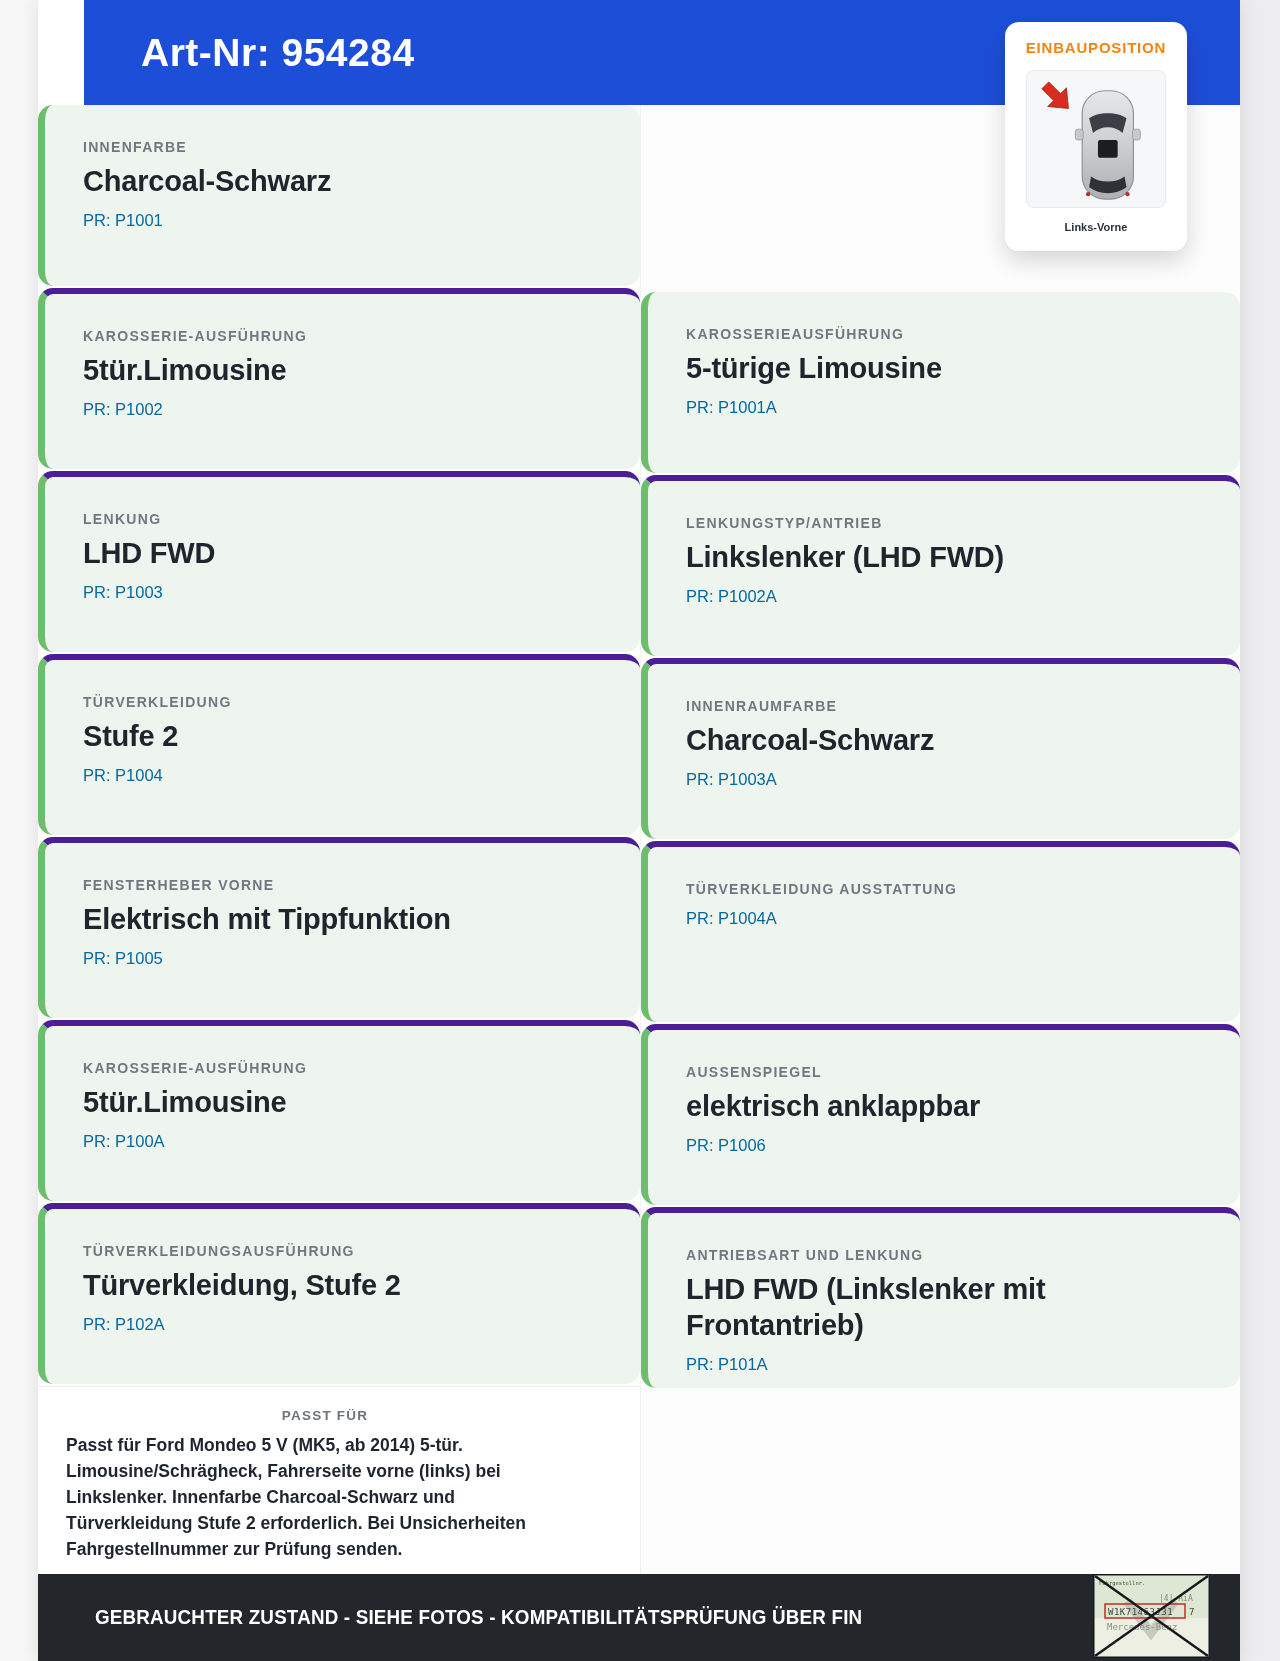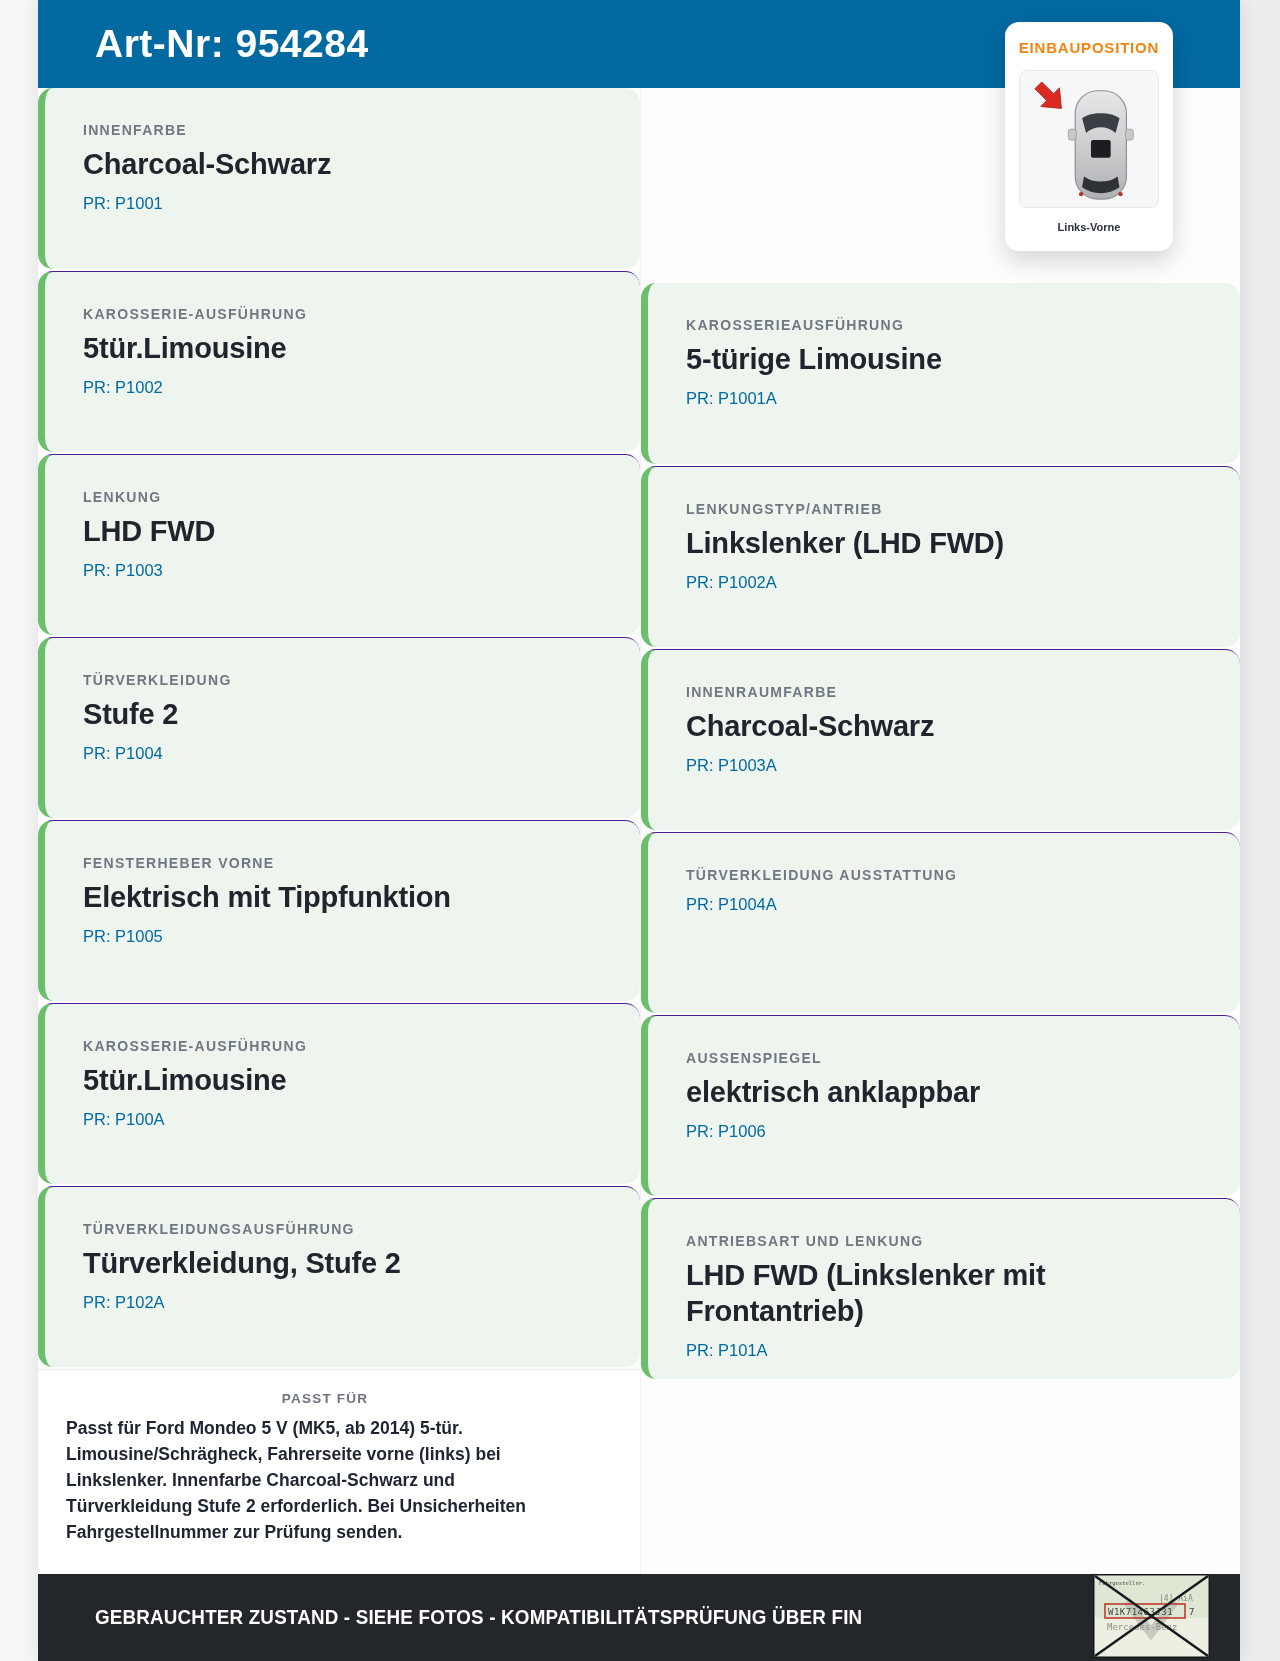--- a/index.html
+++ b/index.html
@@ -7,47 +7,47 @@
     width:1280px;height:1661px;position:relative;overflow:hidden;
     background:linear-gradient(90deg,#f7f7f8 0%,#ededef 100%);
     font-family:"Liberation Sans","DejaVu Sans",sans-serif;
   }
   .sheet{
     position:absolute;left:38px;top:0;width:1202px;height:1661px;
     background:#ffffff;box-shadow:0 0 20px rgba(0,0,0,.10);
     display:flex;flex-direction:column;
   }
   
-  .topbar{height:88px;flex:none;background:#0369a1;display:flex;align-items:center;}
+  .topbar{height:105px;flex:none;background:#1d4ed8;display:flex;align-items:center;margin-left:46px;}
   .art-no{margin:0 0 0 57px;font-size:39px;font-weight:700;color:#ffffff;letter-spacing:.5px;}
 
   
   .einbau-card{
-    position:absolute;left:1005px;top:22px;width:168px;z-index:6;
+    position:absolute;left:1005px;top:22px;width:182px;z-index:6;
     background:#ffffff;border-radius:14px;box-shadow:0 10px 24px rgba(0,0,0,.16);
     padding:17px 0 18px;text-align:center;
   }
   .einbau-label{font-size:15px;font-weight:700;color:#F28410;letter-spacing:.8px;}
   .car-box{
     width:138px;height:136px;margin:14px auto 0;background:#f6f7f9;
     border:1px solid #e7e9ec;border-radius:8px;
     display:flex;align-items:center;justify-content:center;
   }
   .einbau-pos{margin-top:13px;font-size:11px;font-weight:700;color:#2b313b;}
 
   
   .columns{flex:1;display:flex;align-items:stretch;background:#fdfdfd;}
   .col{display:flex;flex-direction:column;}
   .col-left{width:602px;}
   .col-right{width:600px;border-left:1px solid #f0f2f4;box-sizing:border-box;justify-content:center;}
   .spec-card{
     min-height:181px;background:#EEF5EF;border-left:7px solid #6CBE6C;
     padding:34px 28px 0 38px;box-sizing:border-box;border-radius:15px;
   }
-  .spec-card + .spec-card{margin-top:2px;border-top:1px solid #4c1d95;}
+  .spec-card + .spec-card{margin-top:2px;border-top:6px solid #4c1d95;}
   .spec-label{font-size:14px;font-weight:700;color:#717781;letter-spacing:1.3px;}
   .spec-title{margin-top:8px;font-size:29px;line-height:36px;font-weight:700;color:#20242c;letter-spacing:-.2px;}
   .spec-pr{margin-top:12px;font-size:16.5px;color:#0369a1;}
 
   
   .passt-card{
     flex:1;background:#ffffff;margin-top:2px;border-top:1px solid #e9eef0;
     padding:21px 56px 0 28px;box-sizing:border-box;
   }
   .passt-label{font-size:13.5px;font-weight:700;color:#6e747e;letter-spacing:1.2px;text-align:center;}

